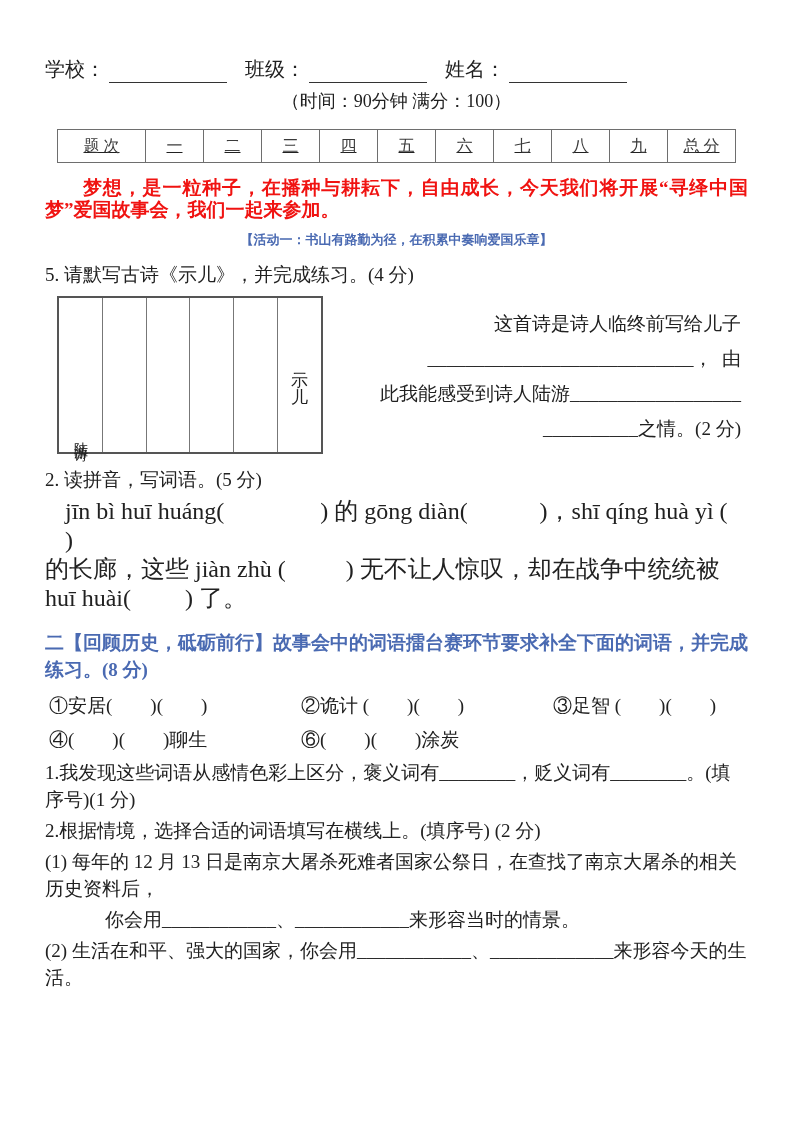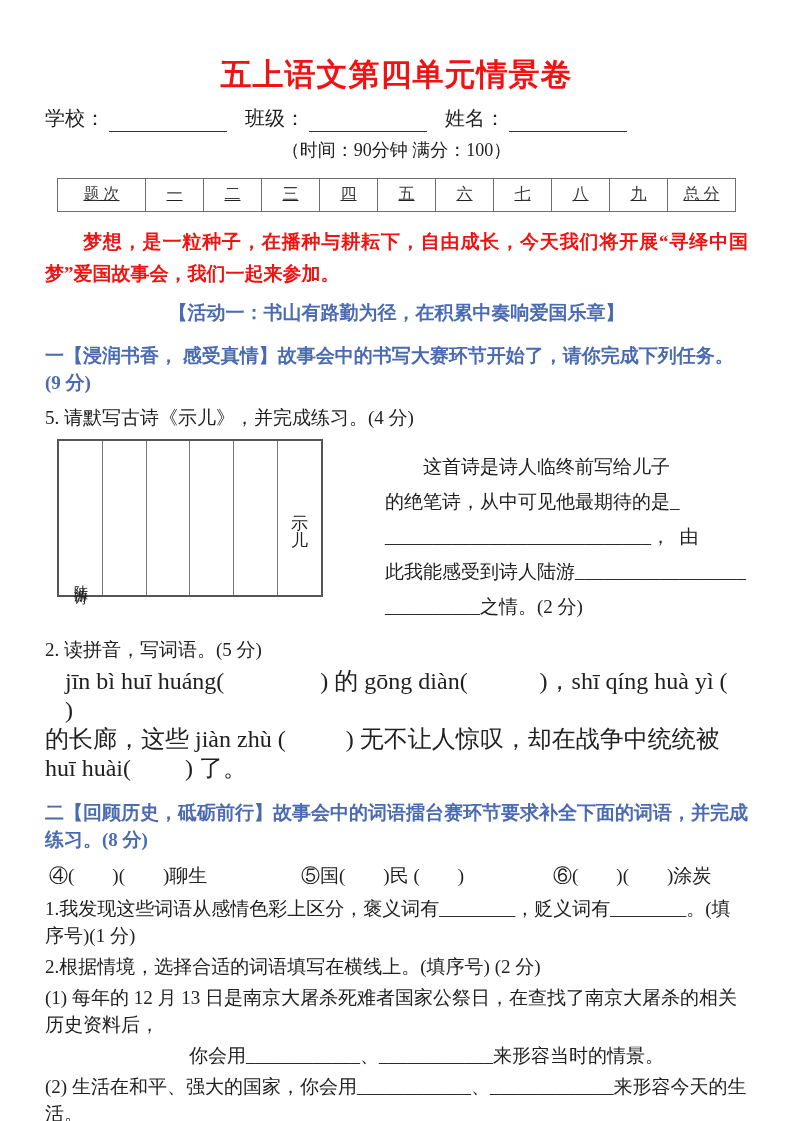--- a/index.html
+++ b/index.html
@@ -20,58 +20,57 @@
   .info-row .lbl:first-child{margin-left:0;}
   .blank{display:inline-block;width:118px;border-bottom:1.5px solid #333;
          height:20px;margin-left:4px;}
 
   .time-line{text-align:center;font-size:18px;margin-bottom:16px;}
 
   table.score{border-collapse:collapse;margin:0 0 14px 12px;table-layout:fixed;text-decoration:underline;}
   table.score td{border:1px solid var(--border);height:32px;text-align:center;
                  vertical-align:middle;font-size:16px;color:#3a3a3a;padding:0;}
 
-  .intro{color:var(--red);font-weight:bold;font-size:19px;line-height:32px;
+  .intro{color:var(--red);font-weight:bold;font-size:19px;line-height:22px;
          text-align:justify;text-indent:2em;margin-bottom:6px;}
 
-  .activity{color:var(--blue);font-weight:bold;font-size:19px;text-align:center;
+  .activity{color:var(--blue);font-weight:bold;font-size:13px;text-align:center;
             margin:10px 0 12px 0;}
 
   .sec-heading{color:var(--blue);font-weight:bold;font-size:19px;line-height:27px;
                margin:16px 0 8px 0;}
   .qline{font-size:19px;line-height:27px;margin:4px 0;}
 
   .poem-row{display:flex;margin:8px 0 12px 12px;}
   .poem-box{display:flex;width:266px;height:158px;border:2px solid #555;
             box-sizing:border-box;flex-shrink:0;}
   .pcol{flex:1;border-left:1px solid #777;display:flex;justify-content:center;}
   .pcol:first-child{border-left:none;}
   .pcol.author{align-items:flex-end;padding-bottom:12px;}
   .pcol.ptitle{align-items:center;}
   .v-text{writing-mode:vertical-rl;}
   .author-v{font-size:14px;letter-spacing:3px;}
   .title-v{font-size:17px;letter-spacing:16px;}
-  .poem-analysis{width:370px;margin-left:62px;font-size:19px;line-height:35px;
-                 padding-top:10px;}
+  .poem-analysis{width:370px;margin-left:48px;font-size:19px;line-height:35px;
+                 padding-top:10px;text-align:right;}
 
   .pinyin{font-size:24px;line-height:29px;}
   .indent1{margin-left:20px;}
 
   .word-grid-row{display:flex;margin:5px 0 5px 4px;font-size:19px;line-height:29px;}
   .word-cell{width:252px;flex-shrink:0;}
 
   .sub-indent{}
-  .cont-indent{margin-left:60px;text-align:center;}
+  .cont-indent{margin-left:60px;}
 </style>
 </head>
 <body>
 
 <div class="page">
 
-  <div class="title">五上语文第四单元情景卷</div>
 
   <div class="info-row">
     <span class="lbl">学校：</span>
       <span class="blank"></span>
     <span class="lbl">班级：</span>
       <span class="blank"></span>
     <span class="lbl">姓名：</span>
       <span class="blank"></span>
   </div>
 
@@ -105,55 +104,57 @@
       <td>九</td>
       <td>总 分</td>
     </tr>
   </tbody>
     </table>
 
   <div class="intro">梦想，是一粒种子，在播种与耕耘下，自由成长，今天我们将开展“寻绎中国梦”爱国故事会，我们一起来参加。</div>
 
   <div class="activity">【活动一：书山有路勤为径，在积累中奏响爱国乐章】</div>
 
-  <div class="sec-heading pre">一【浸润书香， 感受真情】故事会中的书写大赛环节开始了，请你完成下列任务。(9 分)</div>
 
   <div class="qline pre">5. 请默写古诗《示儿》，并完成练习。(4 分)</div>
 
   <div class="poem-row">
     <div class="poem-box">
       <div class="pcol author">
         <span class="v-text author-v">陆游诗</span>
       </div>
       <div class="pcol"></div>
       <div class="pcol"></div>
       <div class="pcol"></div>
       <div class="pcol"></div>
       <div class="pcol ptitle">
         <span class="v-text title-v">示儿</span>
       </div>
     </div>
     <div class="poem-analysis">
       <div class="pre">　　这首诗是诗人临终前写给儿子</div>
-      <div class="pre">的绝笔诗，从中可见他最期待的是_</div>
       <div class="pre">____________________________，  由</div>
       <div class="pre">此我能感受到诗人陆游__________________</div>
       <div class="pre">__________之情。(2 分)</div>
     </div>
   </div>
 
   <div class="qline pre">2. 读拼音，写词语。(5 分)</div>
   <div class="pinyin pre indent1">jīn bì huī huáng(                ) 的 gōng diàn(            )，shī qíng huà yì (                 )</div>
   <div class="pinyin pre">的长廊，这些 jiàn zhù (          ) 无不让人惊叹，却在战争中统统被 huī huài(         ) 了。</div>
 
   <div class="sec-heading pre">二【回顾历史，砥砺前行】故事会中的词语擂台赛环节要求补全下面的词语，并完成练习。(8 分)</div>
 
   <div class="word-grid-row">
+    <span class="word-cell pre">①安居(　　)(　　)</span>
+    <span class="word-cell pre">②诡计 (　　)(　　)</span>
+    <span class="word-cell pre">③足智 (　　)(　　)</span>
+  </div>
+  <div class="word-grid-row">
     <span class="word-cell pre">④(　　)(　　)聊生</span>
-    <span class="word-cell pre">⑤国(　　)民 (　　)</span>
     <span class="word-cell pre">⑥(　　)(　　)涂炭</span>
   </div>
 
   <div class="qline pre">1.我发现这些词语从感情色彩上区分，褒义词有________，贬义词有________。(填序号)(1 分)</div>
   <div class="qline pre">2.根据情境，选择合适的词语填写在横线上。(填序号) (2 分)</div>
   <div class="qline pre sub-indent">(1) 每年的 12 月 13 日是南京大屠杀死难者国家公祭日，在查找了南京大屠杀的相关历史资料后，</div>
   <div class="qline pre cont-indent">你会用____________、____________来形容当时的情景。</div>
   <div class="qline pre sub-indent">(2) 生活在和平、强大的国家，你会用____________、_____________来形容今天的生活。</div>
 
 </div>

